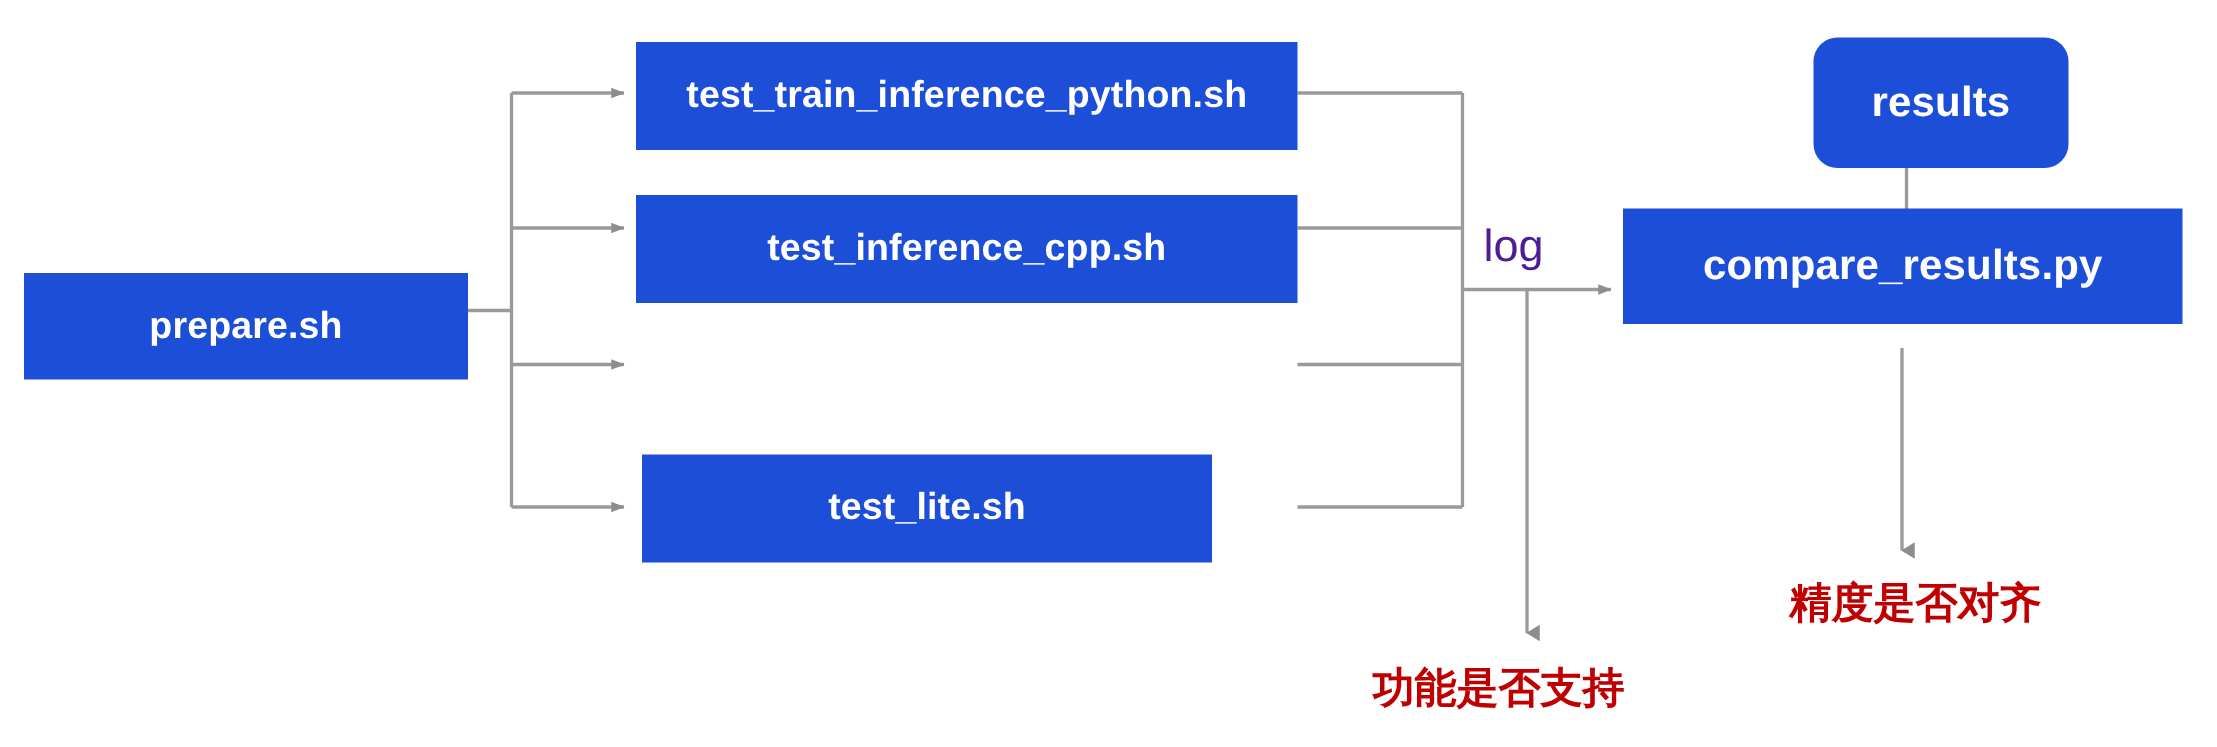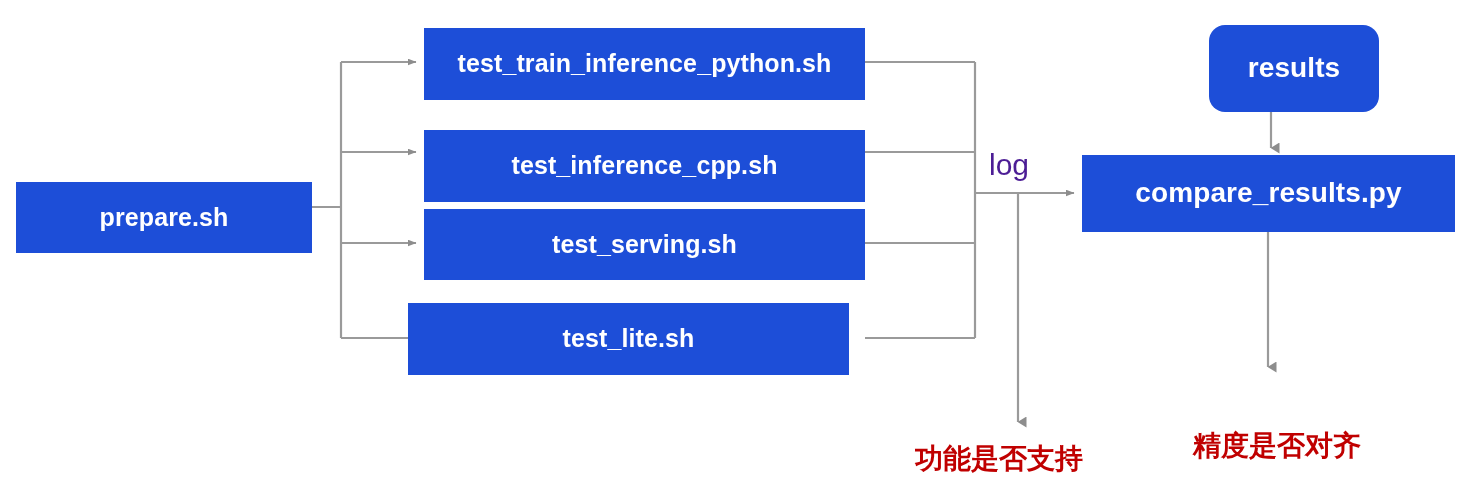--- a/index.html
+++ b/index.html
@@ -55,28 +55,28 @@
     font-weight: bold;
     white-space: nowrap;
     z-index: 3;
   }
 
   
   #node-prepare      { left: 16px;   top: 182px; width: 296px; height: 71px;  font-size: 25px; }
   #node-train-py     { left: 424px;  top: 28px;  width: 441px; height: 72px;  font-size: 25px; }
   #node-infer-cpp    { left: 424px;  top: 130px; width: 441px; height: 72px;  font-size: 25px; }
   #node-serving      { left: 424px;  top: 209px; width: 441px; height: 71px;  font-size: 25px; }
-  #node-lite         { left: 408px;  top: 303px; width: 441px; height: 72px;  font-size: 25px; }
+  #node-lite         { left: 428px;  top: 303px; width: 380px; height: 72px;  font-size: 25px; }
   #node-results      { left: 1186px; top: 25px;  width: 170px; height: 87px;  font-size: 28px; margin-left: 23px; }
-  #node-compare      { left: 1082px; top: 155px; width: 373px; height: 77px;  font-size: 28px; }
+  #node-compare      { left: 1082px; top: 139px; width: 373px; height: 77px;  font-size: 28px; }
 
   
   #label-log         { left: 989px;  top: 148px; font-size: 30px; }
   #note-function     { left: 915px;  top: 440px; font-size: 28px; text-align: right; }
-  #note-precision    { left: 1193px; top: 383px; font-size: 28px; margin-top: 44px; }
+  #note-precision    { left: 1193px; top: 383px; font-size: 28px; }
 </style>
 </head>
 <body>
 
 <div id="canvas">
 
   <svg id="wires" viewBox="0 0 1478 498" width="1478" height="498" xmlns="http://www.w3.org/2000/svg">
     <defs>
       <marker id="arrowhead" markerWidth="9" markerHeight="7" refX="8.5" refY="3.5" orient="auto" markerUnits="userSpaceOnUse">
         <polygon points="0 0, 9 3.5, 0 7" fill="#8d8d8d"></polygon>
@@ -113,21 +113,20 @@
       <path d="M1268,232 L1268,367" marker-end="url(#arrowhead-down)"></path>
     </g>
   </svg>
 
   <div class="node" id="node-prepare">prepare.sh</div>
 
   <div class="node" id="node-train-py">test_train_inference_python.sh</div>
 
   <div class="node" id="node-infer-cpp">test_inference_cpp.sh</div>
 
-  <div class="node" id="node-serving">test_serving.sh</div>
 
   <div class="node" id="node-lite">test_lite.sh</div>
 
   <div class="node rounded" id="node-results">results</div>
 
   <div class="node" id="node-compare">compare_results.py</div>
 
   <div class="edge-label" id="label-log">log</div>
 
   <div class="note-red" id="note-function">功能是否支持</div>

